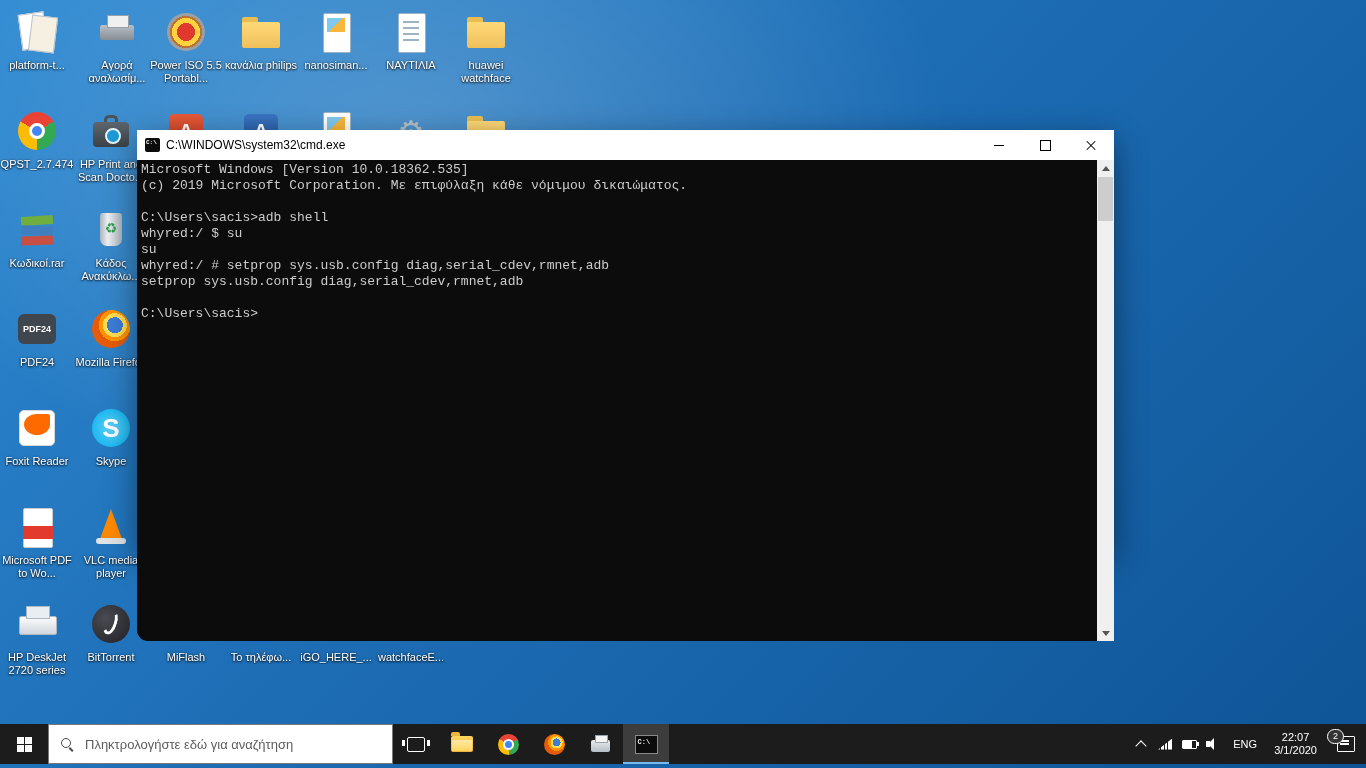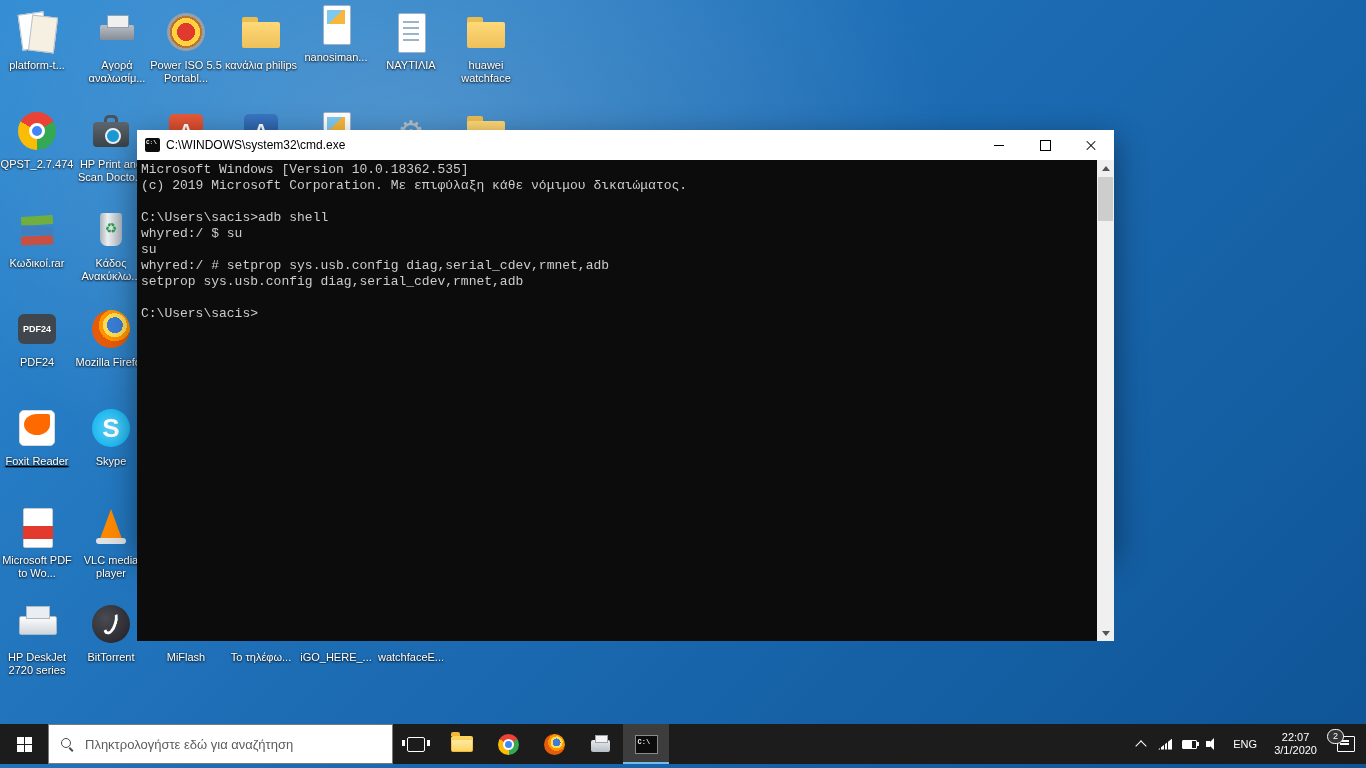--- a/index.html
+++ b/index.html
@@ -76,21 +76,21 @@
   .titlebar{height:30px;background:#fff;display:flex;align-items:center;}
   .cmd-ico{width:15px;height:14px;background:#0c0c0c;color:#fff;font:bold 6px "Liberation Mono",monospace;
     display:flex;align-items:flex-start;padding:1px;box-sizing:border-box;margin:0 6px 0 8px;border-radius:2px;}
   .wtitle{font-size:12px;color:#000;flex:1;white-space:nowrap;overflow:hidden;}
   .winbtns{display:flex;height:30px;}
   .wbtn{width:46px;height:30px;display:flex;align-items:center;justify-content:center;position:relative;}
   .wbtn .min{width:10px;height:1px;background:#000;display:block;}
   .wbtn .max{width:9px;height:9px;border:1px solid #000;display:block;}
   .wbtn .x1,.wbtn .x2{position:absolute;width:12px;height:1px;background:#000;}
   .wbtn .x1{transform:rotate(45deg);} .wbtn .x2{transform:rotate(-45deg);}
-  .term{position:relative;height:481px;background:#0c0c0c;}
+  .term{position:relative;height:481px;background:#0c0c0c;border-radius:11px;}
   .term-text{margin:0;position:absolute;left:4px;top:2px;right:20px;
     font-family:"Liberation Mono","DejaVu Sans Mono",monospace;font-size:13px;line-height:16px;color:#cccccc;white-space:pre;}
   .scrollbar{position:absolute;right:0;top:0;bottom:0;width:17px;background:#f0f0f0;}
   .sb-arrow{position:absolute;left:0;width:17px;height:16px;display:flex;align-items:center;justify-content:center;}
   .sb-arrow.up{top:0;} .sb-arrow.down{bottom:0;}
   .sb-arrow.up::after{content:"";border-left:4px solid transparent;border-right:4px solid transparent;border-bottom:5px solid #555;}
   .sb-arrow.down::after{content:"";border-left:4px solid transparent;border-right:4px solid transparent;border-top:5px solid #555;}
   .sb-thumb{position:absolute;left:1px;top:17px;width:15px;height:44px;background:#cdcdcd;}
 
   
@@ -156,21 +156,21 @@
         <div class="dlabel">Αγορά αναλωσίμ...</div>
       </div>
       <div class="desk-icon" style="left: 149px; top: 8px;">
         <div class="dicon t-poweriso"></div>
         <div class="dlabel">Power ISO 5.5 Portabl...</div>
       </div>
       <div class="desk-icon" style="left: 224px; top: 8px;">
         <div class="dicon t-folder"></div>
         <div class="dlabel">κανάλια philips</div>
       </div>
-      <div class="desk-icon" style="left: 299px; top: 0;">
+      <div class="desk-icon" style="left: 299px; top: 8px;">
         <div class="dicon t-docimg"></div>
         <div class="dlabel">nanosiman...</div>
       </div>
       <div class="desk-icon" style="left: 374px; top: 8px;">
         <div class="dicon t-doc"></div>
         <div class="dlabel">ΝΑΥΤΙΛΙΑ</div>
       </div>
       <div class="desk-icon" style="left: 449px; top: 8px;">
         <div class="dicon t-folder"></div>
         <div class="dlabel">huawei watchface</div>
@@ -226,21 +226,21 @@
       <div class="desk-icon" style="left: 0px; top: 305px;">
         <div class="dicon t-pdf24">
           <span class="glyph">PDF24</span>
         </div>
         <div class="dlabel">PDF24</div>
       </div>
       <div class="desk-icon" style="left: 74px; top: 305px;">
         <div class="dicon t-firefox"></div>
         <div class="dlabel">Mozilla Firefox</div>
       </div>
-      <div class="desk-icon" style="left: 0px; top: 404px; text-decoration: underline;">
+      <div class="desk-icon" style="left: 0px; top: 404px;">
         <div class="dicon t-foxit"></div>
         <div class="dlabel">Foxit Reader</div>
       </div>
       <div class="desk-icon" style="left: 74px; top: 404px;">
         <div class="dicon t-skype">
           <span class="glyph">S</span>
         </div>
         <div class="dlabel">Skype</div>
       </div>
       <div class="desk-icon" style="left: 0px; top: 503px;">

